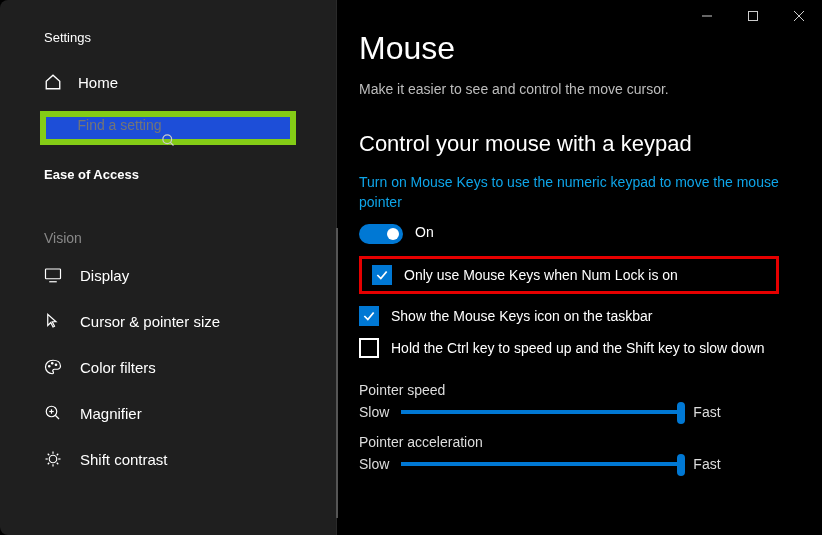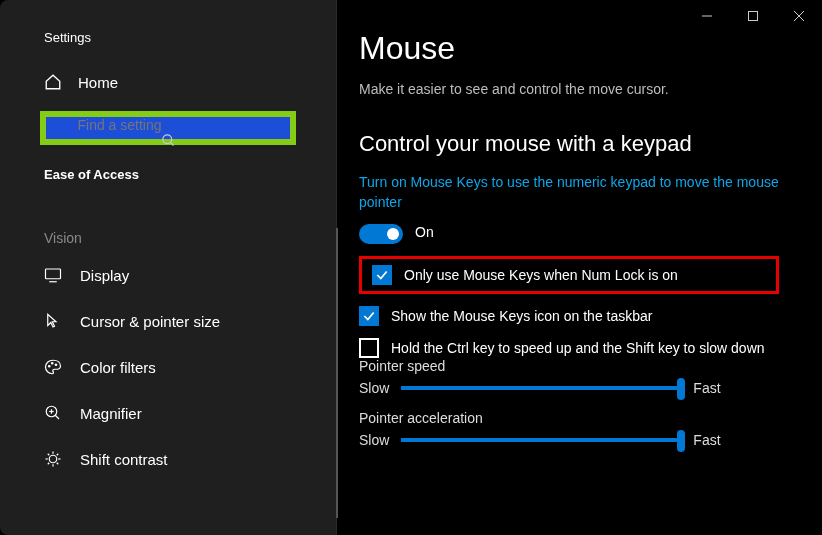--- a/index.html
+++ b/index.html
@@ -180,20 +180,21 @@
 .highlight-box {
   border: 3px solid #e60000;
   padding: 6px 10px;
   margin-top: 12px;
   display: flex;
   align-items: center;
   gap: 12px;
   width: 420px;
 }
 .slider-label {
+  margin-top: 24px;
   font-size: 14px;
   color: #ddd;
 }
 .slider-row {
   display: flex;
   align-items: center;
   gap: 12px;
   margin-top: 6px;
 }
 .slider-row .end { font-size: 14px; color: #ddd; }

